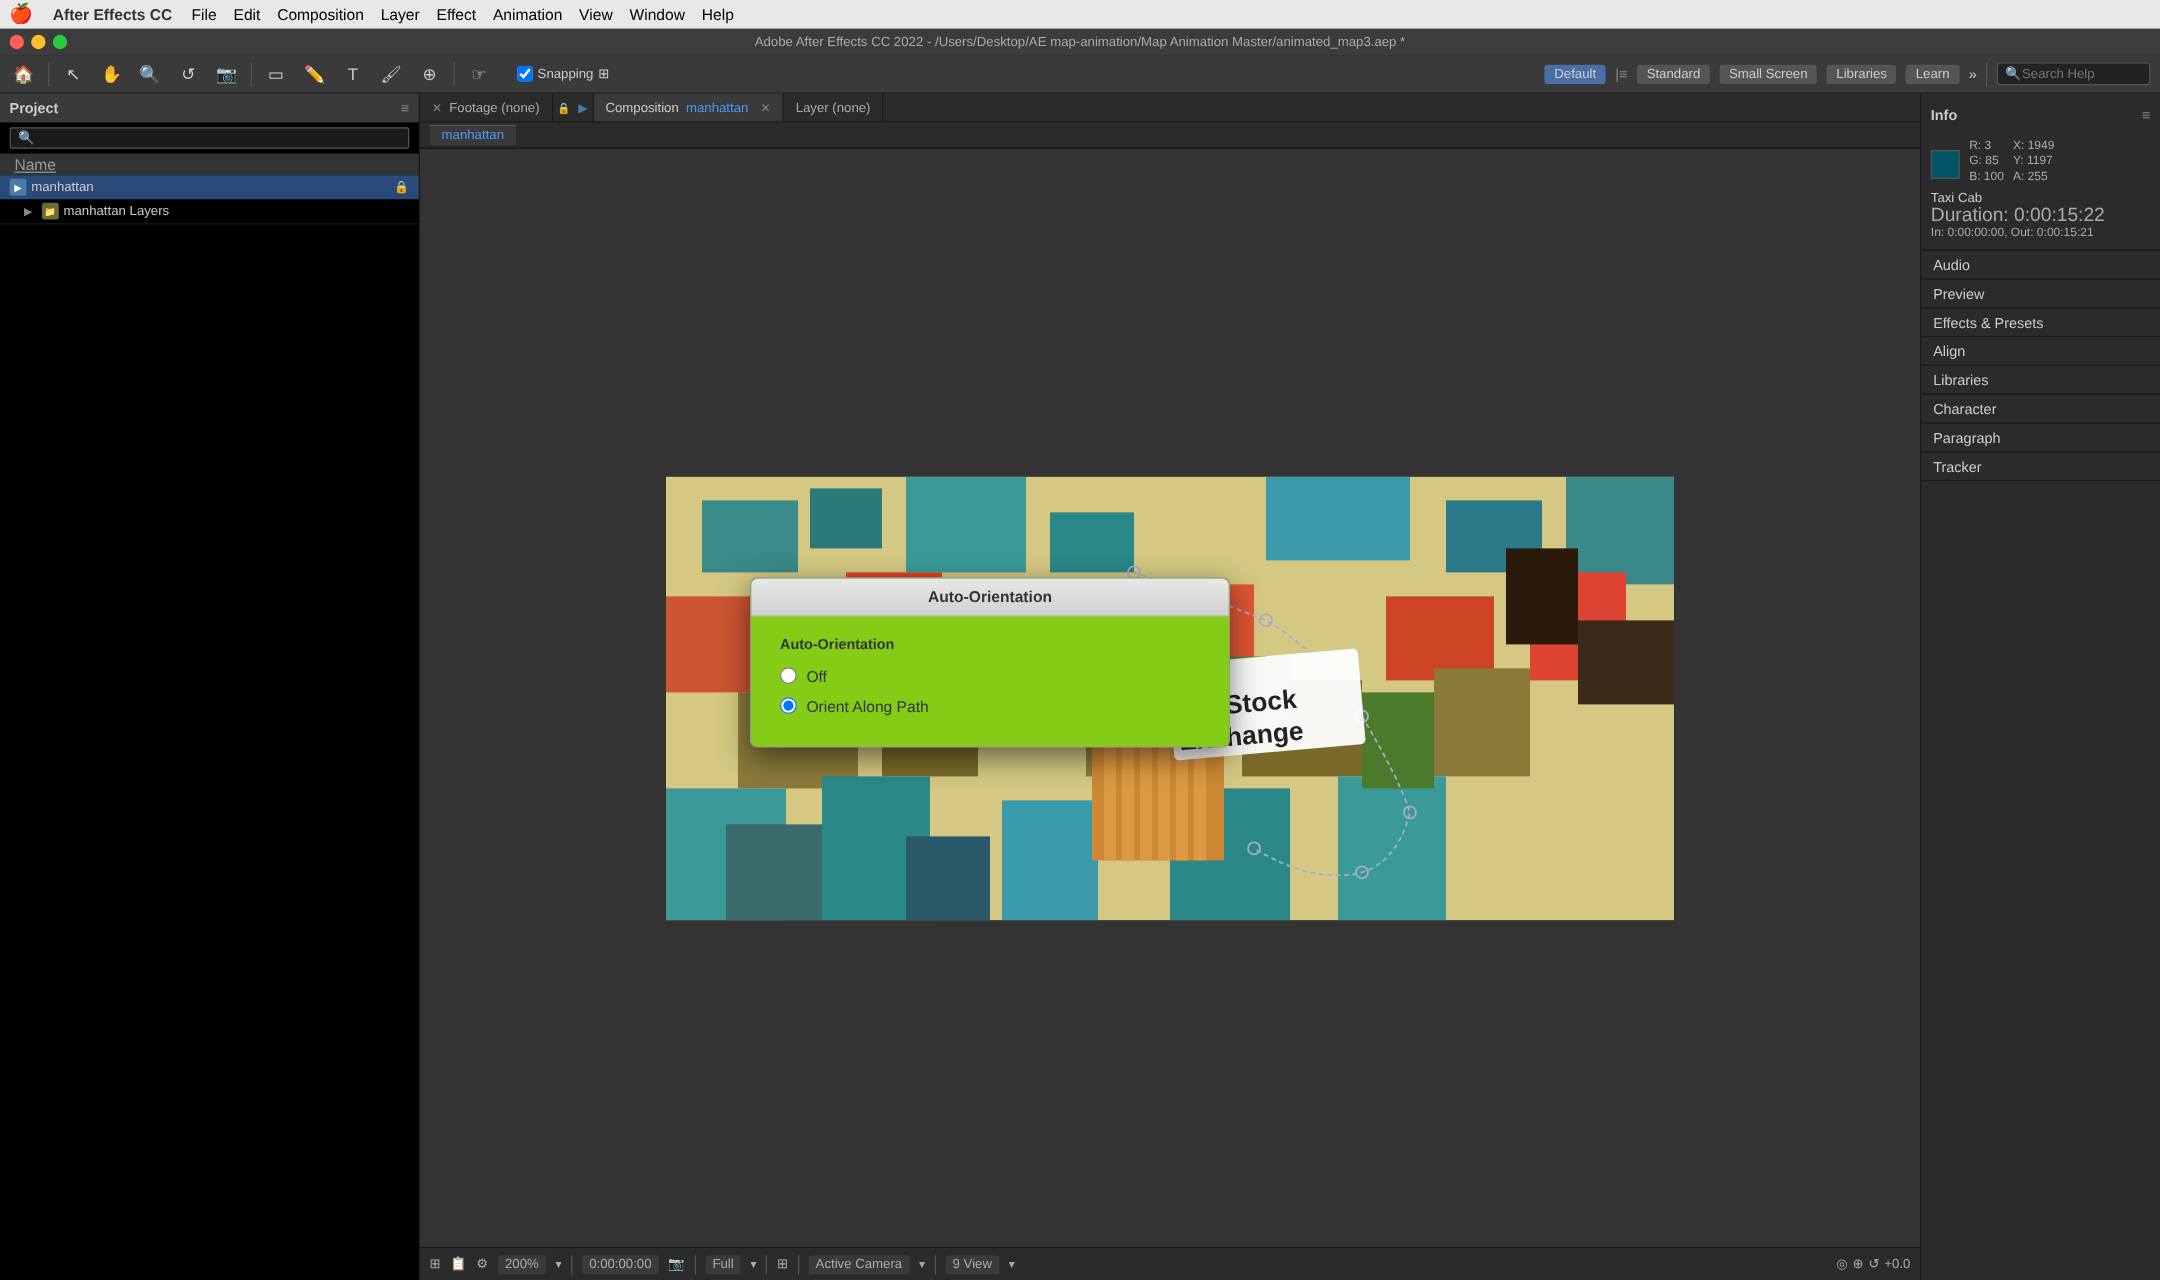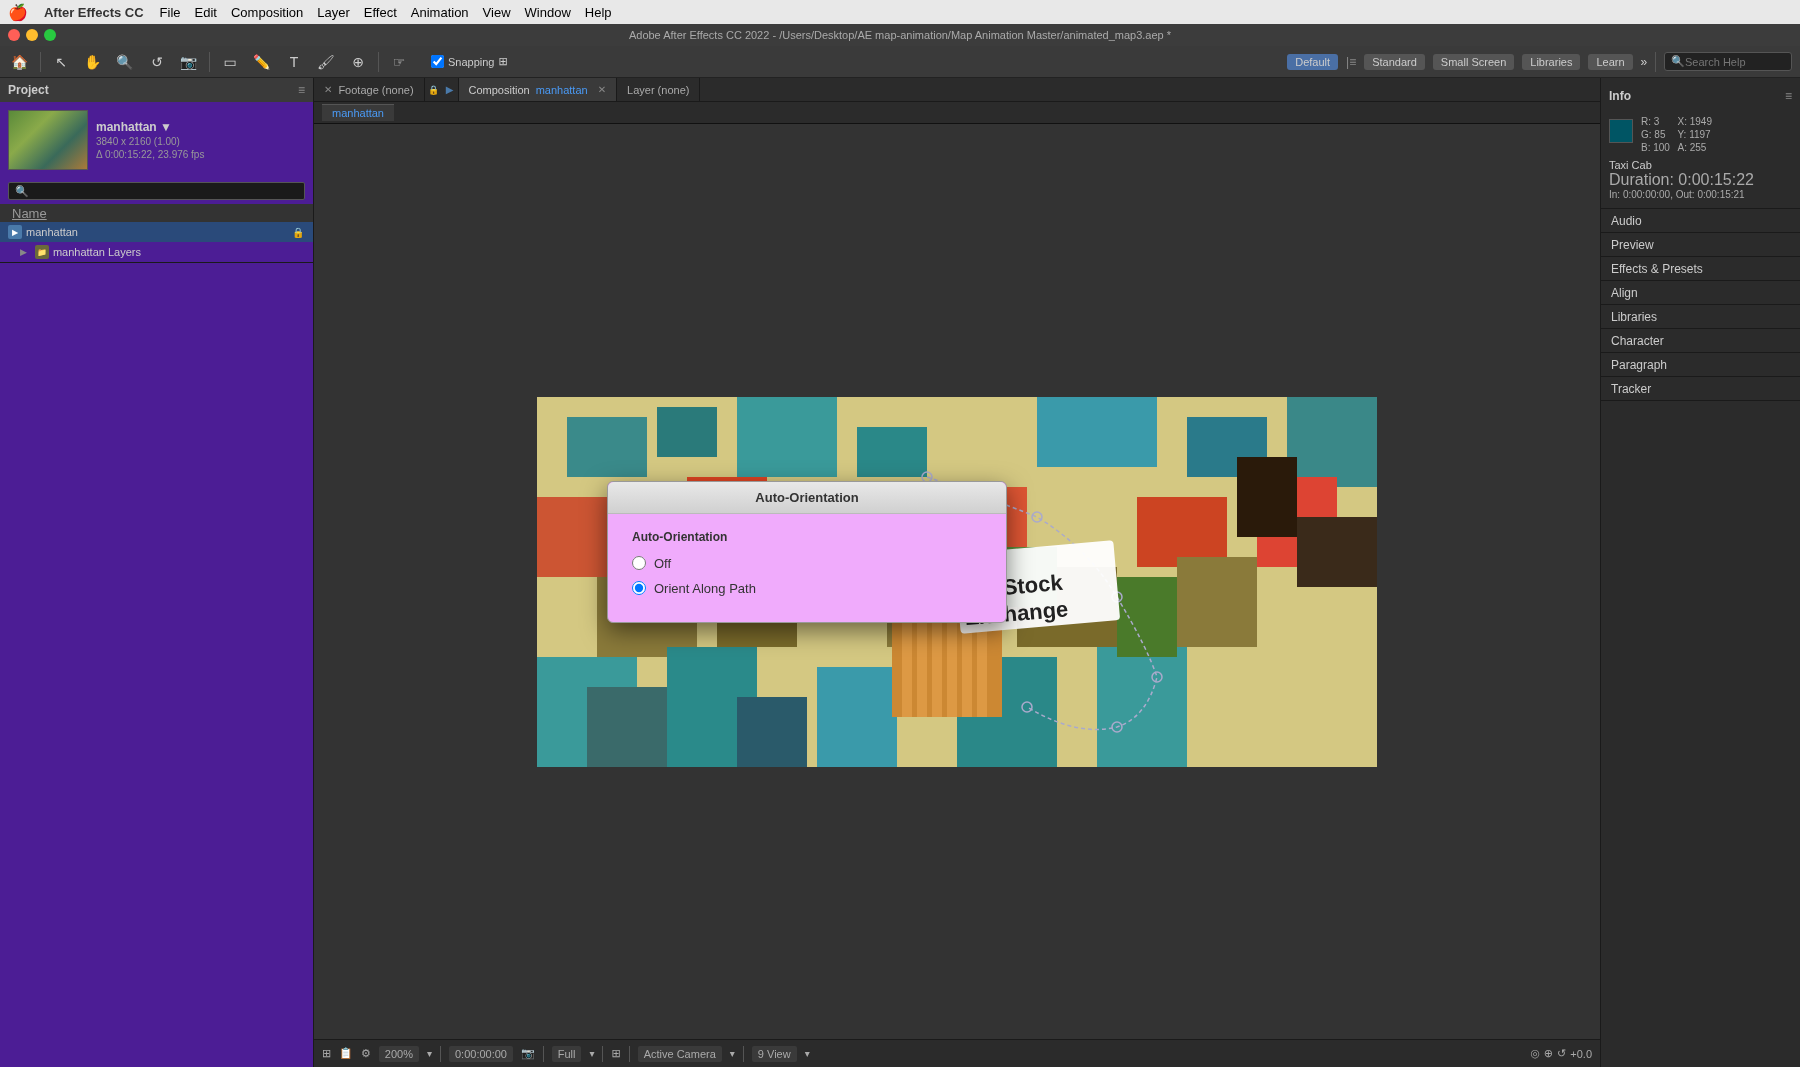--- a/index.html
+++ b/index.html
@@ -26,21 +26,21 @@
     #toolbar .toolbar-right { margin-left: auto; display: flex; align-items: center; gap: 8px; }
     #toolbar .workspace-btn { padding: 2px 8px; background: #555; border-radius: 3px; font-size: 11px; color: #ccc; cursor: pointer; }
     #toolbar .workspace-active { background: #4a6fa5; }
     #toolbar .search-box { display: flex; align-items: center; background: #222; border: 1px solid #555; border-radius: 3px; padding: 2px 6px; }
     #toolbar .search-box input { background: none; border: none; color: #ccc; font-size: 11px; outline: none; width: 100px; }
 
     
     #main { display: flex; height: calc(1067px - 24px - 22px - 32px); }
 
     
-    #left-panel { width: 314px; background: #4c1d95; border-right: 1px solid #1a1a1a; display: flex; flex-direction: column; }
+    #left-panel { width: 350px; background: #000000; border-right: 1px solid #1a1a1a; display: flex; flex-direction: column; }
 
     
     #project-panel { border-bottom: 1px solid #1a1a1a; }
     #project-header { display: flex; align-items: center; height: 24px; background: #3a3a3a; padding: 0 8px; gap: 6px; }
     #project-thumbnail { display: flex; gap: 8px; padding: 8px; }
     #project-thumbnail .thumb { width: 80px; height: 60px; background: #4a7a4a; border: 1px solid #555; position: relative; overflow: hidden; }
     #project-thumbnail .thumb-img { width: 100%; height: 100%; background: linear-gradient(135deg, #5a8a3a, #8aaa4a, #3a6a5a, #aa7a3a); }
     #project-thumbnail .project-info { display: flex; flex-direction: column; gap: 2px; justify-content: center; }
     #project-thumbnail .project-name { font-size: 12px; color: #ccc; font-weight: bold; }
     #project-thumbnail .project-details { font-size: 10px; color: #999; }
@@ -67,21 +67,21 @@
 
     
     #comp-view { flex: 1; background: #333; position: relative; display: flex; align-items: center; justify-content: center; }
     #comp-canvas { width: 840px; height: 370px; background: #1a1a1a; position: relative; overflow: hidden; }
 
     
     #map-svg { width: 100%; height: 100%; }
 
     
     #dialog-overlay { position: absolute; top: 0; left: 0; width: 100%; height: 100%; display: flex; align-items: center; justify-content: center; z-index: 100; }
-    #dialog { background: #f0abfc; border: 1px solid #999; border-radius: 6px; width: 400px; padding: 0; box-shadow: 0 8px 24px rgba(0,0,0,0.5); }
+    #dialog { background: #84cc16; border: 1px solid #999; border-radius: 6px; width: 400px; padding: 0; box-shadow: 0 8px 24px rgba(0,0,0,0.5); }
     #dialog-title { background: linear-gradient(to bottom, #e8e8e8, #d0d0d0); text-align: center; padding: 8px; font-size: 13px; font-weight: bold; color: #333; border-bottom: 1px solid #bbb; border-radius: 6px 6px 0 0; }
     #dialog-body { padding: 16px 24px; }
     #dialog-section-title { font-size: 12px; color: #333; font-weight: bold; margin-bottom: 12px; }
     .radio-option { display: flex; align-items: center; gap: 8px; margin-bottom: 10px; }
     .radio-option input[type=radio] { width: 14px; height: 14px; }
     .radio-option label { font-size: 13px; color: #333; }
     #dialog-buttons { display: flex; justify-content: flex-end; gap: 8px; padding: 8px 16px 12px; }
     .dialog-btn { padding: 4px 20px; border-radius: 4px; font-size: 12px; cursor: pointer; border: 1px solid #999; background: #e0e0e0; color: #333; }
     .dialog-btn.primary { background: linear-gradient(to bottom, #6aabf7, #2f7fe8); color: white; border-color: #1a6fd0; }
 
@@ -167,30 +167,20 @@
 
 <div id="main">
 
   <div id="left-panel">
 
     <div id="project-panel">
       <div id="project-header">
         <span style="font-size:12px;color:#ccc;font-weight:bold;">Project</span>
         <span style="margin-left:auto;color:#888;">≡</span>
       </div>
-      <div id="project-thumbnail">
-        <div class="thumb">
-          <div class="thumb-img"></div>
-        </div>
-        <div class="project-info">
-          <span class="project-name">manhattan ▼</span>
-          <span class="project-details">3840 x 2160 (1.00)</span>
-          <span class="project-details">Δ 0:00:15:22, 23.976 fps</span>
-        </div>
-      </div>
       <div id="project-search">
         <input type="text" placeholder="🔍" style="">
       </div>
       <div id="project-list-header">
         <span class="col-name layer-col">Name</span>
       </div>
       <div id="project-items">
         <div class="project-item selected">
           <div class="item-icon" style="background:#4a7aaa;font-size:8px;color:white;">▶</div>
           <span style="font-size:11px;color:#ccc;">manhattan</span>
@@ -346,21 +336,21 @@
     </div>
 
   </div>
 
   <div id="right-panel">
     <div id="info-panel">
       <div id="info-header">
         <span style="font-size:12px;color:#ccc;font-weight:bold;">Info</span>
         <span style="color:#888;">≡</span>
       </div>
-      <div style="display:flex;gap:8px;align-items:center;">
+      <div style="display:flex;gap:8px;align-items:flex-end;">
         <div class="info-color-box" style="background:#005564;"></div>
         <div class="info-grid">
           <span>R: 3</span>
           <span>X: 1949</span>
           <span>G: 85</span>
           <span>Y: 1197</span>
           <span>B: 100</span>
           <span>A: 255</span>
         </div>
       </div>

